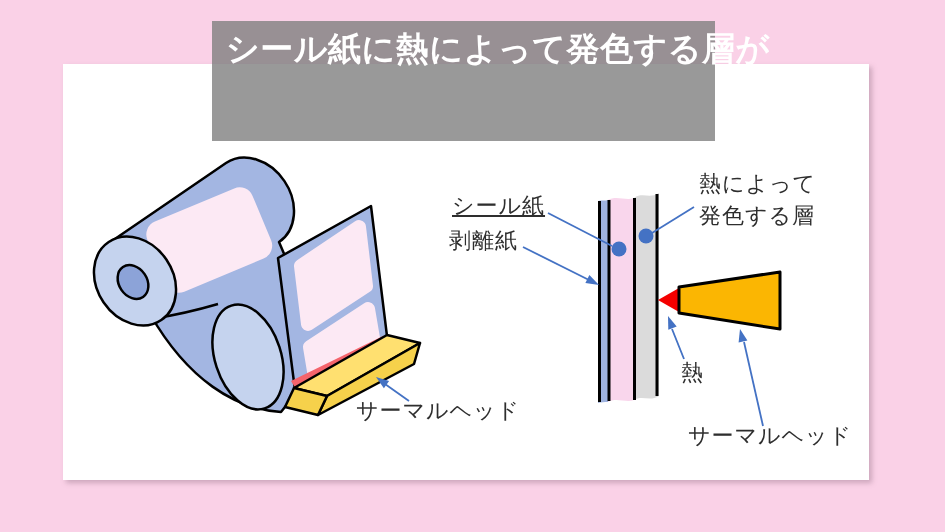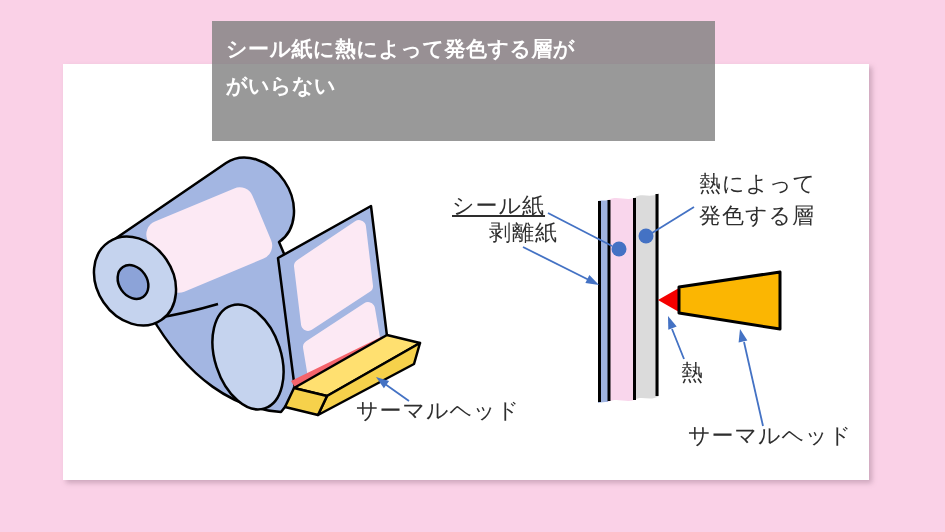--- a/index.html
+++ b/index.html
@@ -11,21 +11,21 @@
   #panel{
     position:absolute;left:63px;top:64px;width:806px;height:416px;
     background:#ffffff;box-shadow:3px 3px 5px rgba(120,90,110,0.35);
   }
   #title-box{
     position:absolute;left:212px;top:21px;width:503px;height:120px;
     background:rgba(128,128,128,0.80);
     box-sizing:border-box;padding:9px 0 0 14px;
   }
   #title-box .tl{
-    color:#ffffff;font-weight:bold;font-size:21px;line-height:37px;
+    color:#ffffff;font-weight:bold;font-size:33px;line-height:37px;
     white-space:nowrap;letter-spacing:0.5px;
   }
   svg#art{position:absolute;left:0;top:0;}
   .lbl{
     position:absolute;color:#2e2e2e;font-size:22px;line-height:26px;
     white-space:nowrap;letter-spacing:1px;font-weight:normal;
   }
 </style>
 </head>
 <body>
@@ -96,22 +96,21 @@
     </g>
     <g>
       <path d="M 763,426 L 744,342" stroke="#4472C4" stroke-width="1.8" fill="none"></path>
       <polygon points="740,329 747.4,340.6 738.6,342.6" fill="#4472C4"></polygon>
     </g>
   </g>
 </svg>
 
 <div id="title-box">
   <div class="tl">シール紙に熱によって発色する層が</div>
-  <div class="tl">がいらない</div>
 </div>
 
 <div class="lbl" style="left:356px;top:398px;">サーマルヘッド</div>
 <div class="lbl" style="left:452px;top:193px;text-decoration:underline;">シール紙</div>
-<div class="lbl" style="left:449px;top:220px;margin-left:40px;">剥離紙</div>
+<div class="lbl" style="left:449px;top:228px;">剥離紙</div>
 <div class="lbl" style="left:699px;top:171px;">熱によって</div>
 <div class="lbl" style="left:699px;top:203px;">発色する層</div>
 <div class="lbl" style="left:681px;top:360px;">熱</div>
 <div class="lbl" style="left:688px;top:423px;">サーマルヘッド</div>
 
 </body></html>

